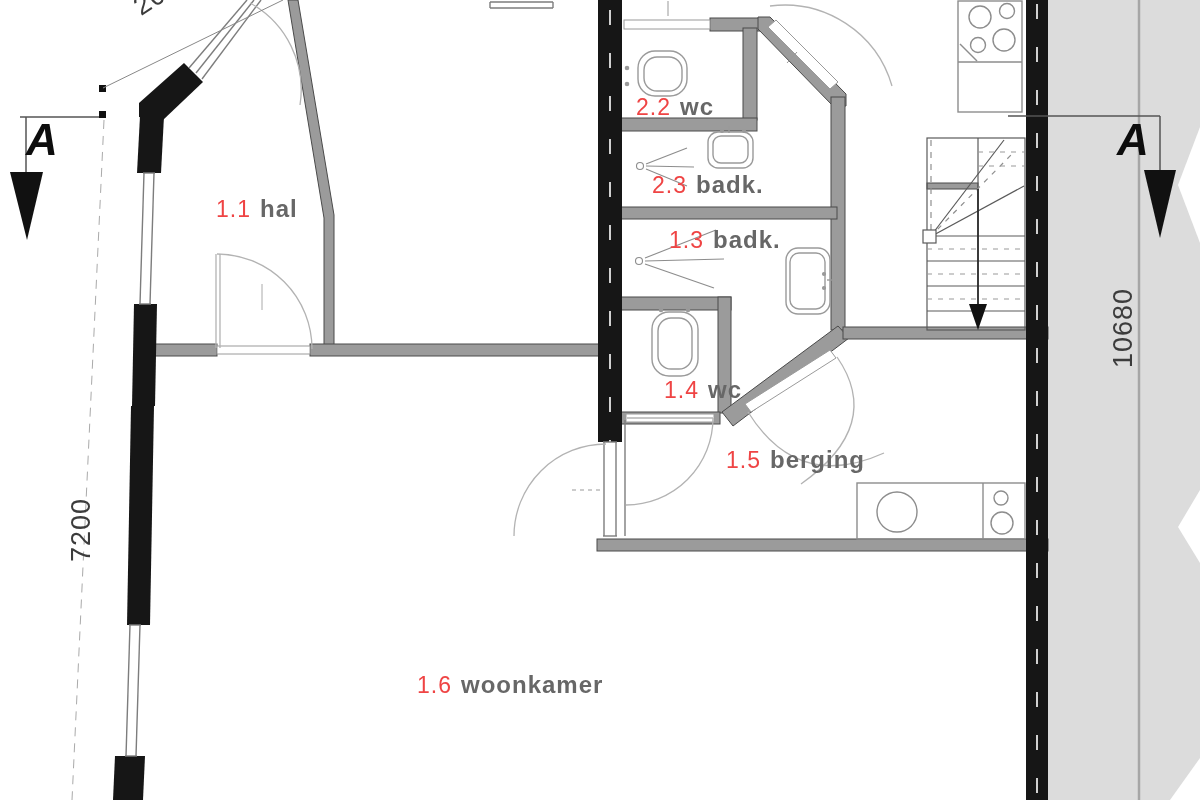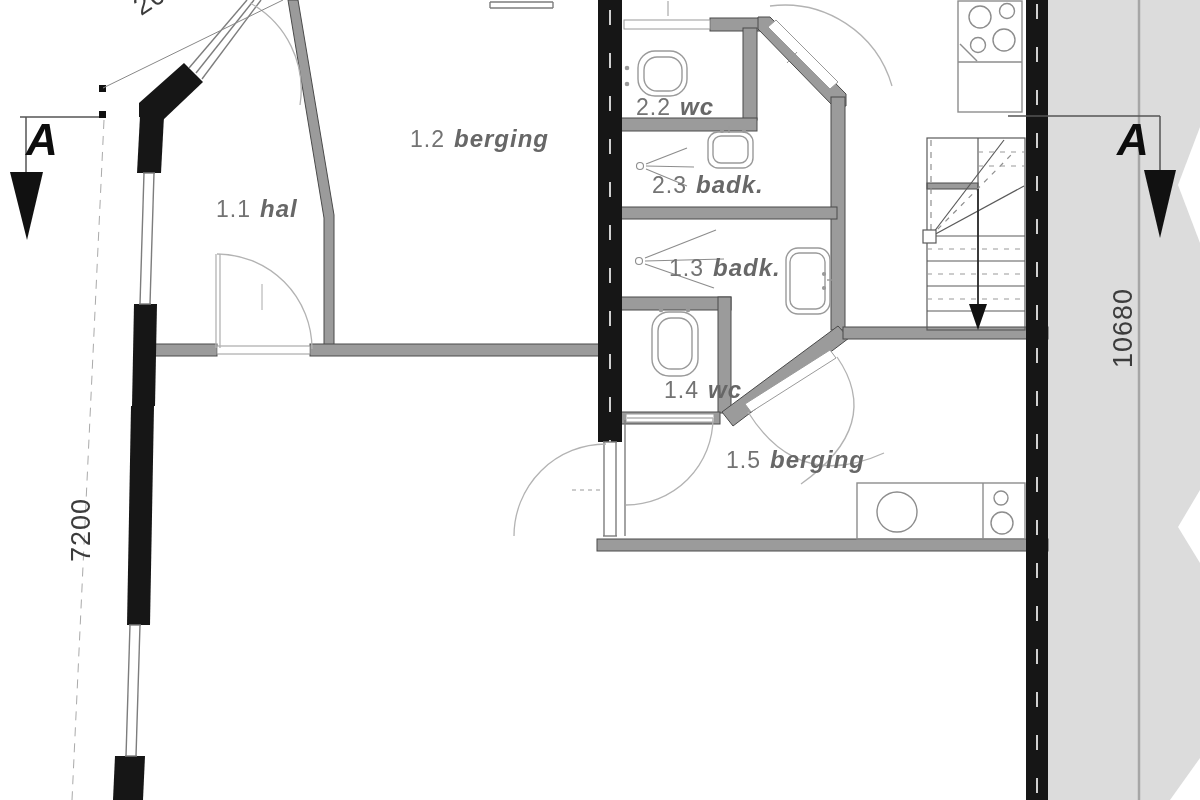--- a/index.html
+++ b/index.html
@@ -1,21 +1,21 @@
 <!DOCTYPE html>
 <html><head>
 <meta charset="utf-8">
 <style>
   html,body{margin:0;padding:0;background:#fff;}
   #canvas{position:relative;width:1200px;height:800px;background:#ffffff;overflow:hidden;
           font-family:"Liberation Sans", sans-serif;}
   #plan-svg{position:absolute;left:0;top:0;}
   .room-label{position:absolute;display:flex;align-items:baseline;gap:9px;white-space:nowrap;}
-  .room-num{font-size:23px;color:#737373;font-weight:400;letter-spacing:1px;}
-  .room-name{font-size:24px;color:#676767;font-weight:700;font-style:italic;letter-spacing:1px;}
+  .room-num{font-size:23px;color:#ef4444;font-weight:400;letter-spacing:1px;}
+  .room-name{font-size:24px;color:#676767;font-weight:700;letter-spacing:1px;}
   .section-letter{position:absolute;font-size:44px;line-height:1;font-weight:800;font-style:italic;color:#0d0d0d;}
   .dim-vertical{position:absolute;font-size:27px;color:#3c3c3c;transform-origin:0 0;transform:rotate(-90deg);
                 white-space:nowrap;letter-spacing:1px;}
   .dim-diag{position:absolute;font-size:27px;color:#3c3c3c;transform-origin:0 0;transform:rotate(-33deg);
             white-space:nowrap;letter-spacing:1px;}
 </style>
 </head>
 <body>
 
 <div id="canvas">
@@ -252,44 +252,44 @@
     <line x1="262" y1="284" x2="262" y2="310" stroke="#aaa" stroke-width="1"></line>
     <line x1="787" y1="63" x2="797" y2="52" stroke="#999" stroke-width="1"></line>
     <line x1="572" y1="490" x2="600" y2="490" stroke="#999" stroke-width="1" stroke-dasharray="4 4"></line>
   </g>
 </svg>
 
   <div class="room-label" style="left:216px;top:195px">
     <span class="room-num">1.1</span>
     <span class="room-name">hal</span>
   </div>
-  <div class="room-label" style="left:410px;top:125px">
-    <span class="room-num">1.2</span>
-    <span class="room-name">berging</span>
-  </div>
   <div class="room-label" style="left:636px;top:93px">
     <span class="room-num">2.2</span>
     <span class="room-name">wc</span>
   </div>
   <div class="room-label" style="left:652px;top:171px">
     <span class="room-num">2.3</span>
     <span class="room-name">badk.</span>
   </div>
-  <div class="room-label" style="left:669px;top:254px">
+  <div class="room-label" style="left:669px;top:226px">
     <span class="room-num">1.3</span>
     <span class="room-name">badk.</span>
   </div>
   <div class="room-label" style="left:664px;top:376px">
     <span class="room-num">1.4</span>
     <span class="room-name">wc</span>
   </div>
   <div class="room-label" style="left:726px;top:446px">
     <span class="room-num">1.5</span>
     <span class="room-name">berging</span>
   </div>
+  <div class="room-label" style="left:417px;top:671px">
+    <span class="room-num">1.6</span>
+    <span class="room-name">woonkamer</span>
+  </div>
 
   <div class="section-letter" style="left:26px;top:118px">A</div>
   <div class="section-letter" style="left:1117px;top:118px">A</div>
 
   <div class="dim-vertical" style="left:66px;top:562px">7200</div>
   <div class="dim-vertical" style="left:1108px;top:368px">10680</div>
   <div class="dim-diag" style="left:128px;top:-4px">200</div>
 
 </div>
 

